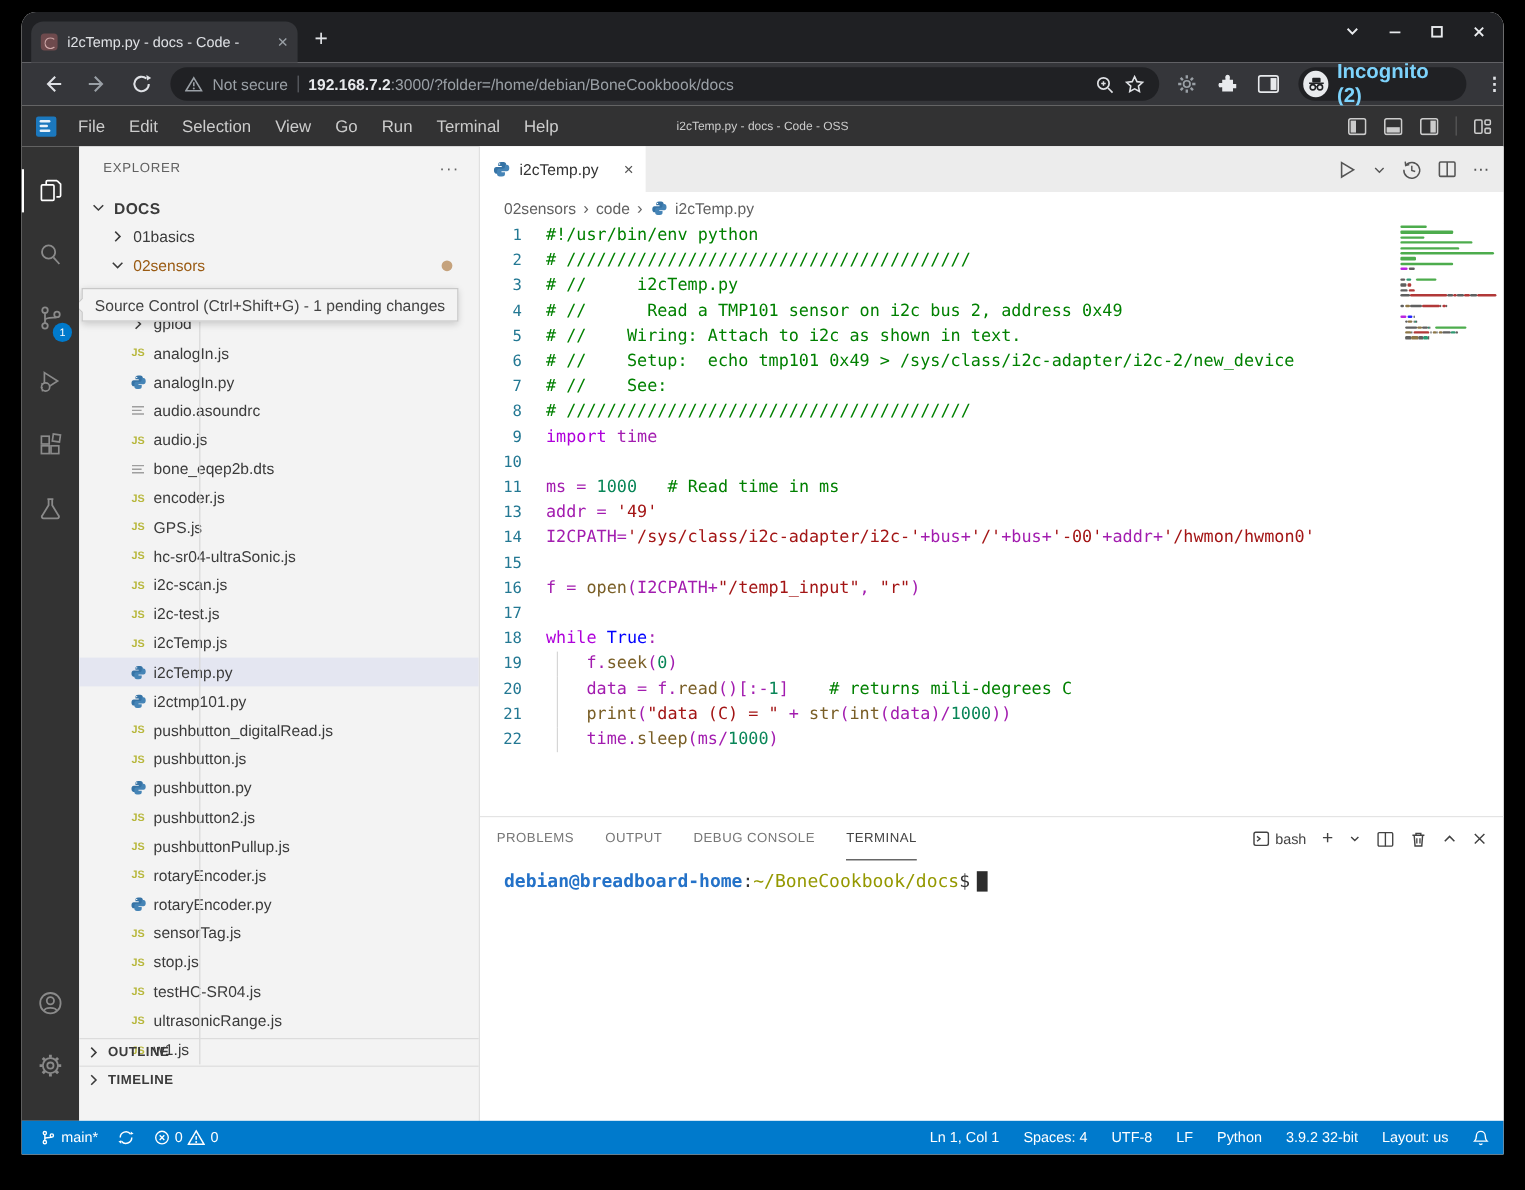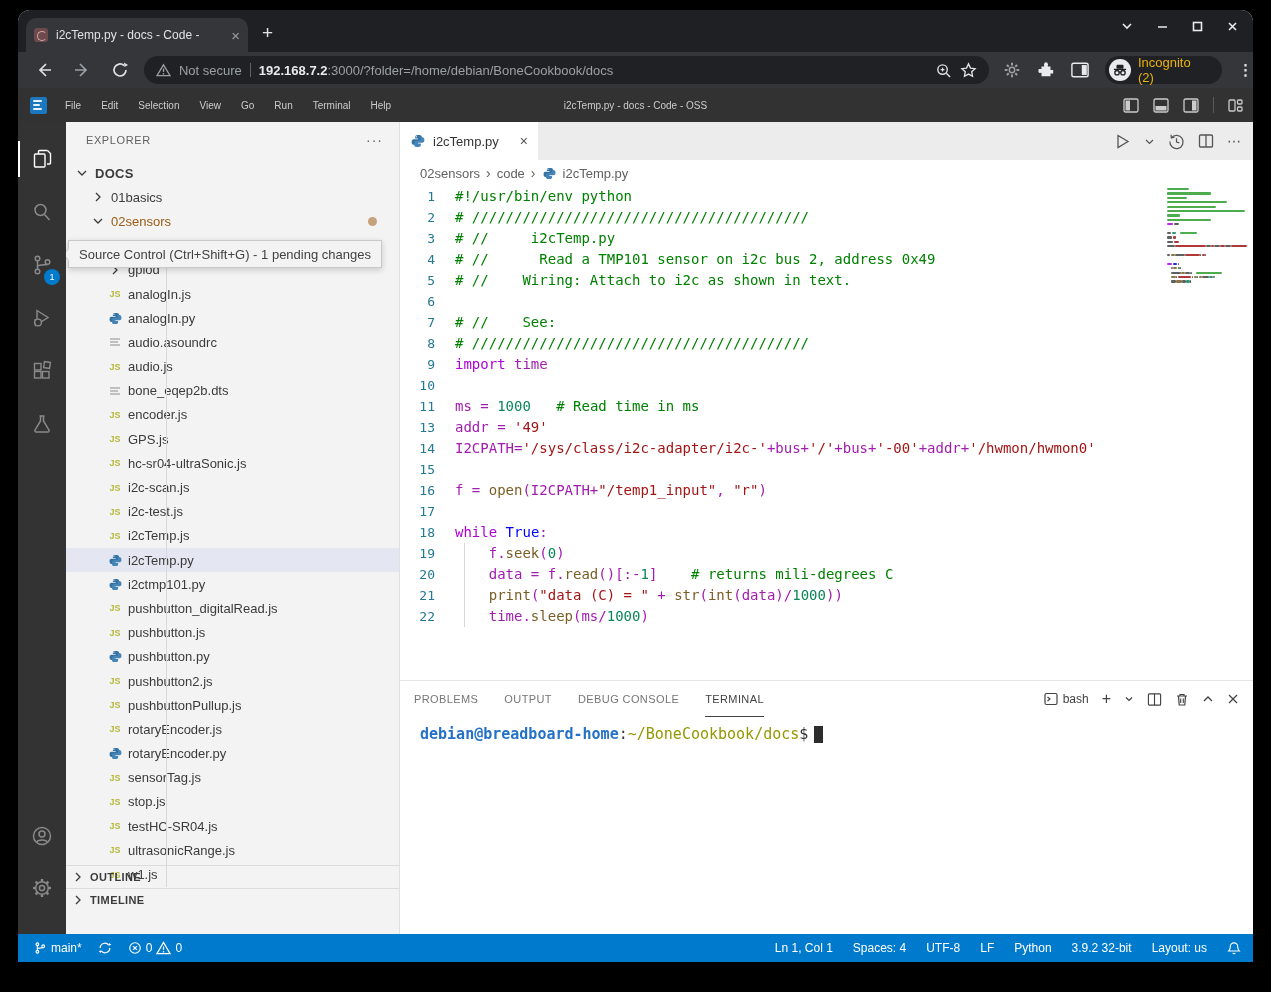--- a/index.html
+++ b/index.html
@@ -24,33 +24,33 @@
              display:flex; align-items:center; }
   .nav-btn { margin-left:14px; width:24px; display:flex; justify-content:center; }
   .url-pill { margin-left:12px; width:846px; height:28px; background:#202124; border-radius:14px;
               display:flex; align-items:center; padding:0 12px; gap:8px; }
   .notsecure { color:#9aa0a6; font-size:13px; white-space:nowrap; }
   .pill-div { width:1px; height:14px; background:#5f6368; }
   .url-text { font-size:13px; color:#9aa0a6; white-space:nowrap; overflow:hidden; flex:1; }
   .url-text .host { color:#e8eaed; font-weight:bold; }
   .toolbar-right { display:flex; align-items:center; gap:16px; margin-left:14px; }
   .incog-chip { background:#202124; border-radius:14px; height:28px; display:flex; align-items:center;
-                gap:7px; padding:0 12px 0 4px; color:#eab308; font-size:13px; }
+                gap:7px; padding:0 12px 0 4px; color:#7dd3fc; font-size:17px;font-weight:bold; }
   .spy-circle { width:22px; height:22px; border-radius:50%; background:#e8eaed; display:flex; align-items:center; justify-content:center; }
   .more-v { color:#dfe1e5; font-size:15px; font-weight:bold; letter-spacing:0; }
 
   
   .vs-titlebar { position:absolute; left:0; top:78px; right:0; height:34px; background:#323233;
                  display:flex; align-items:center; }
   .vs-logo { width:17px; height:17px; margin-left:12px; background:#1b78be; border-radius:2px;
              display:flex; flex-direction:column; justify-content:center; gap:2px; padding:3px; flex:none;}
   .vs-logo i { display:block; height:2px; background:#e8f2fa; border-radius:1px; }
   .vs-logo i:nth-child(1){width:9px;} .vs-logo i:nth-child(2){width:7px;} .vs-logo i:nth-child(3){width:9px;}
   .menus { display:flex; margin-left:8px; }
-  .menu-item { color:#cccccc; font-size:10px; padding:4px 10px; border-radius:4px; }
+  .menu-item { color:#cccccc; font-size:14px; padding:4px 10px; border-radius:4px; }
   .vs-title { position:absolute; left:0; right:0; text-align:center; color:#cccccc; font-size:10px; pointer-events:none; }
   .layout-icons { position:absolute; right:10px; display:flex; align-items:center; gap:14px; }
   .li-sep { width:1px; height:16px; background:#5a5a5a; }
 
   
   .vs-main { position:absolute; left:0; top:112px; right:0; bottom:28px; display:flex; }
 
   .activity-bar { width:48px; background:#333333; position:relative; flex:none; }
   .ab-icon { position:absolute; left:0; width:48px; height:46px; display:flex; align-items:center; justify-content:center; }
   .ab-icon.active::before { content:""; position:absolute; left:0; top:5px; bottom:5px; width:2px; background:#fff; }
@@ -650,20 +650,21 @@
             <div class="code-line">
               <span class="ln">4</span>
               <span class="lt"><span class="tok-cm"># //      Read a TMP101 sensor on i2c bus 2, address 0x49</span></span>
             </div>
             <div class="code-line">
               <span class="ln">5</span>
               <span class="lt"><span class="tok-cm"># //    Wiring: Attach to i2c as shown in text.</span></span>
             </div>
             <div class="code-line">
               <span class="ln">6</span>
+              <span class="lt"><span class="tok-cm"># //    Setup:  echo tmp101 0x49 &gt; /sys/class/i2c-adapter/i2c-2/new_device</span></span>
             </div>
             <div class="code-line">
               <span class="ln">7</span>
               <span class="lt"><span class="tok-cm"># //    See:</span></span>
             </div>
             <div class="code-line">
               <span class="ln">8</span>
               <span class="lt"><span class="tok-cm"># ////////////////////////////////////////</span></span>
             </div>
             <div class="code-line">

